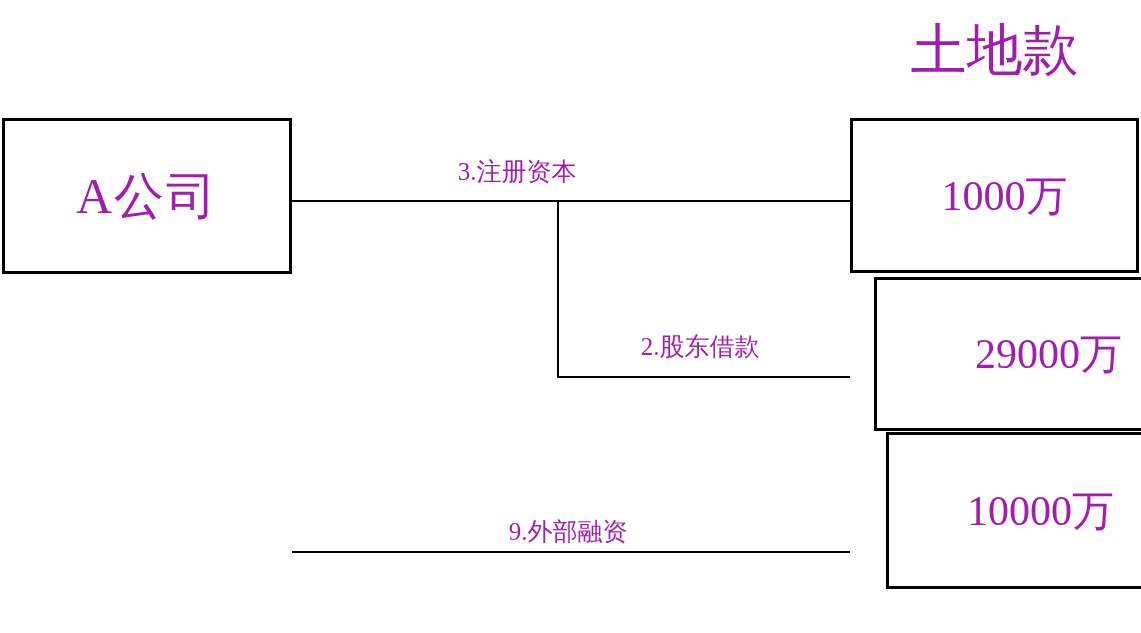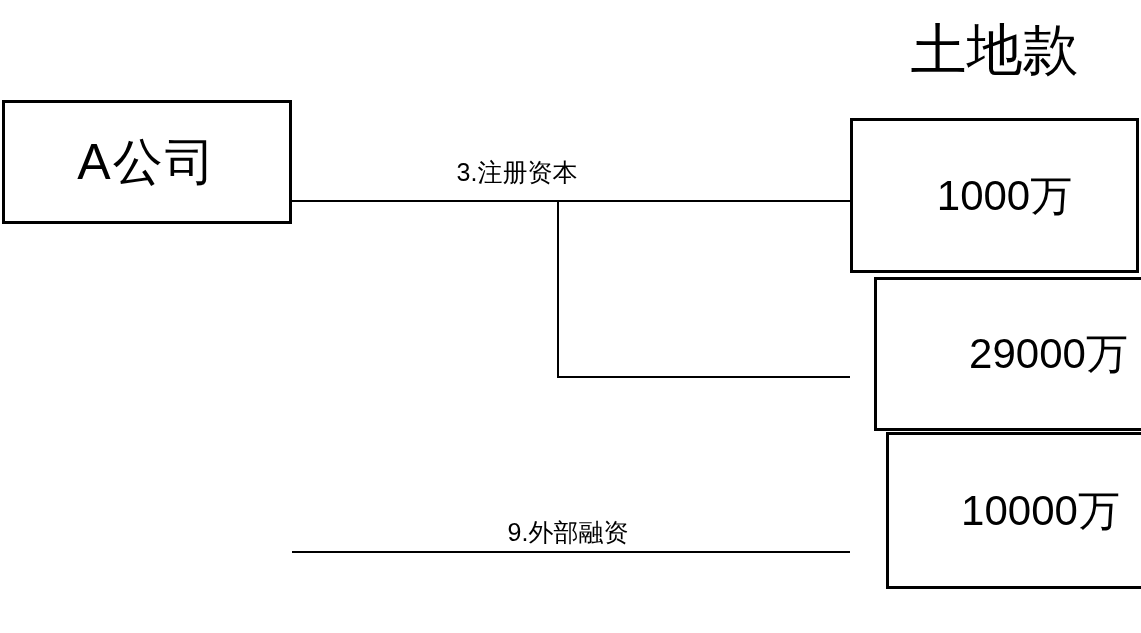--- a/index.html
+++ b/index.html
@@ -5,22 +5,22 @@
   html, body {
     margin: 0;
     padding: 0;
     background: #ffffff;
   }
   .canvas {
     position: relative;
     width: 1141px;
     height: 633px;
     background: #ffffff;
-    font-family: Liberation Sans, sans-serif;
-    color: #000000;
+    font-family: Liberation Serif, serif;
+    color: #a21caf;
     overflow: hidden;
   }
   .shape-box {
     position: absolute;
     box-sizing: border-box;
     border: 3px solid #000000;
     background: #ffffff;
     display: flex;
     align-items: center;
     justify-content: center;
@@ -57,21 +57,21 @@
     background: transparent;
   }
 </style>
 </head>
 <body>
 
 <div class="canvas">
 
   <div class="diagram-title">土地款</div>
 
-  <div class="shape-box entity-box" style="left:2px; top:100px; width:290px; height:124px;">
+  <div class="shape-box entity-box" style="left:2px; top:118px; width:290px; height:156px;">
     <span>A公司</span>
   </div>
 
 
   <div class="shape-box amount-box" style="left:850px; top:118px; width:289px; height:155px;">
     <span>1000万</span>
   </div>
 
   <div class="shape-box amount-box" style="left:874px; top:277px; width:329px; height:154px;">
     <span>29000万</span>
@@ -83,16 +83,17 @@
 
   <div class="connector" style="left:292px; top:200px; width:558px; height:2px;"></div>
 
   <div class="connector" style="left:557px; top:200px; width:2px; height:178px;"></div>
   <div class="connector" style="left:557px; top:376px; width:293px; height:2px;"></div>
 
   <div class="connector" style="left:292px; top:551px; width:558px; height:2px;"></div>
 
   <div class="edge-label" style="left:437px; top:158px; width:160px;">3.注册资本</div>
 
+  <div class="edge-label" style="left:620px; top:333px; width:160px;">2.股东借款</div>
 
   <div class="edge-label" style="left:488px; top:518px; width:160px;">9.外部融资</div>
 
 </div>
 
 </body></html>

